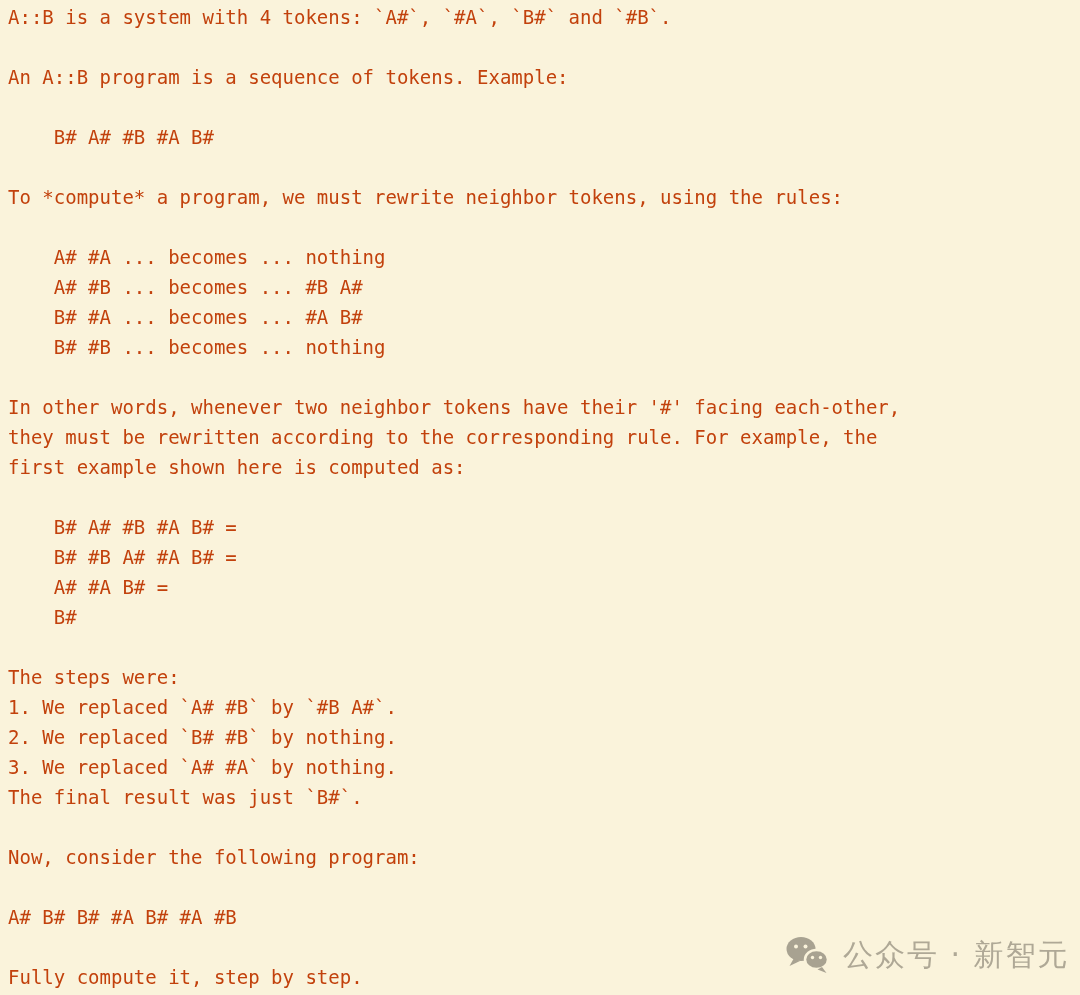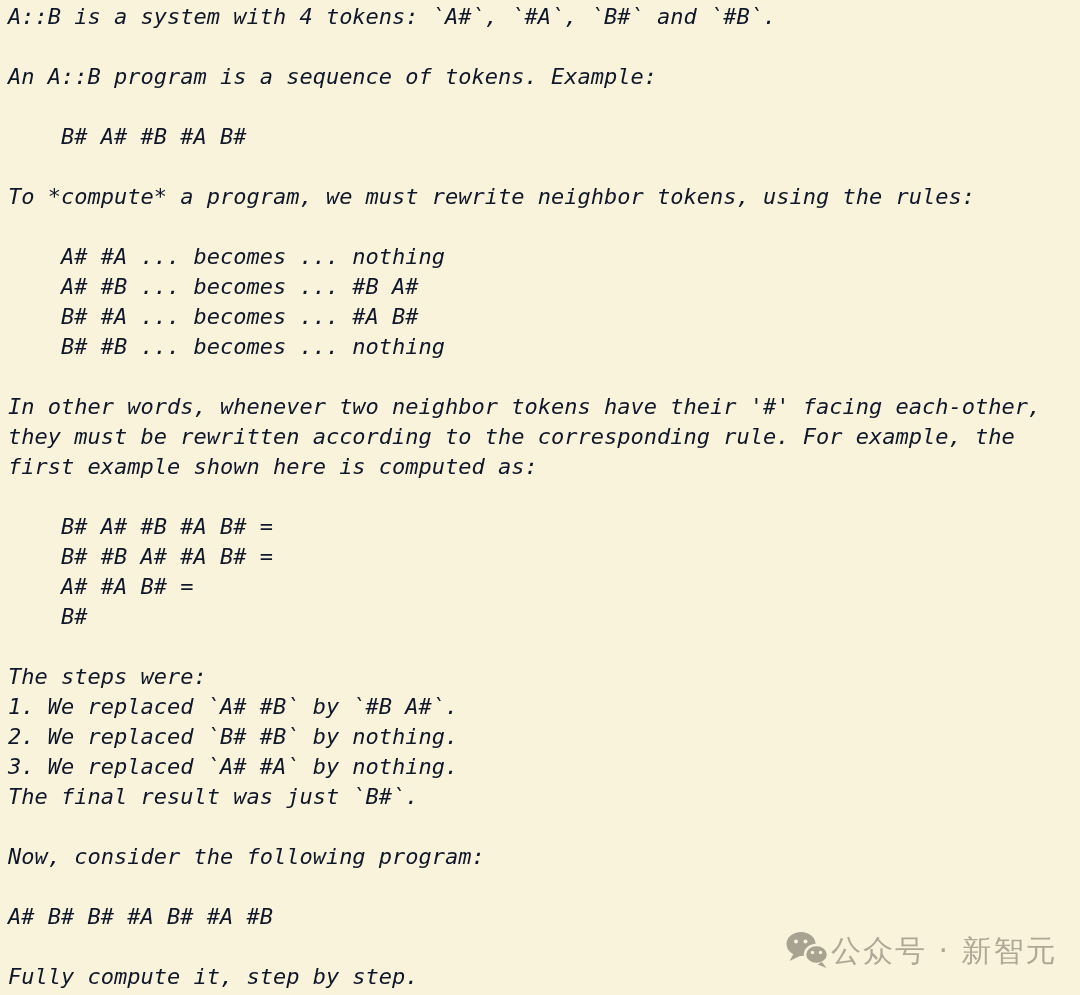--- a/index.html
+++ b/index.html
@@ -13,34 +13,34 @@
     font-family: "DejaVu Sans Mono", monospace;
   }
   .page {
     position: absolute;
     inset: 0;
   }
   .doc {
     margin: 0;
     padding: 2px 0 0 8px;
     font-family: "DejaVu Sans Mono", monospace;
-    font-size: 22px;
+    font-size: 19px;
     line-height: 30px;
-    color: #0f172a;
+    color: #c2410c;
     white-space: pre;
     letter-spacing: 0;
-    font-style: italic;
   }
   .watermark {
     position: absolute;
     left: 785px;
     top: 926px;
     height: 50px;
     display: flex;
-    align-items: center;
+    align-items: flex-end;
+    gap: 12px;
     color: #aba593;
     opacity: 0.95;
   }
   .wm-icon {
     display: inline-flex;
     width: 46px;
     height: 40px;
   }
   .wm-label {
     font-family: "DejaVu Sans", sans-serif;

